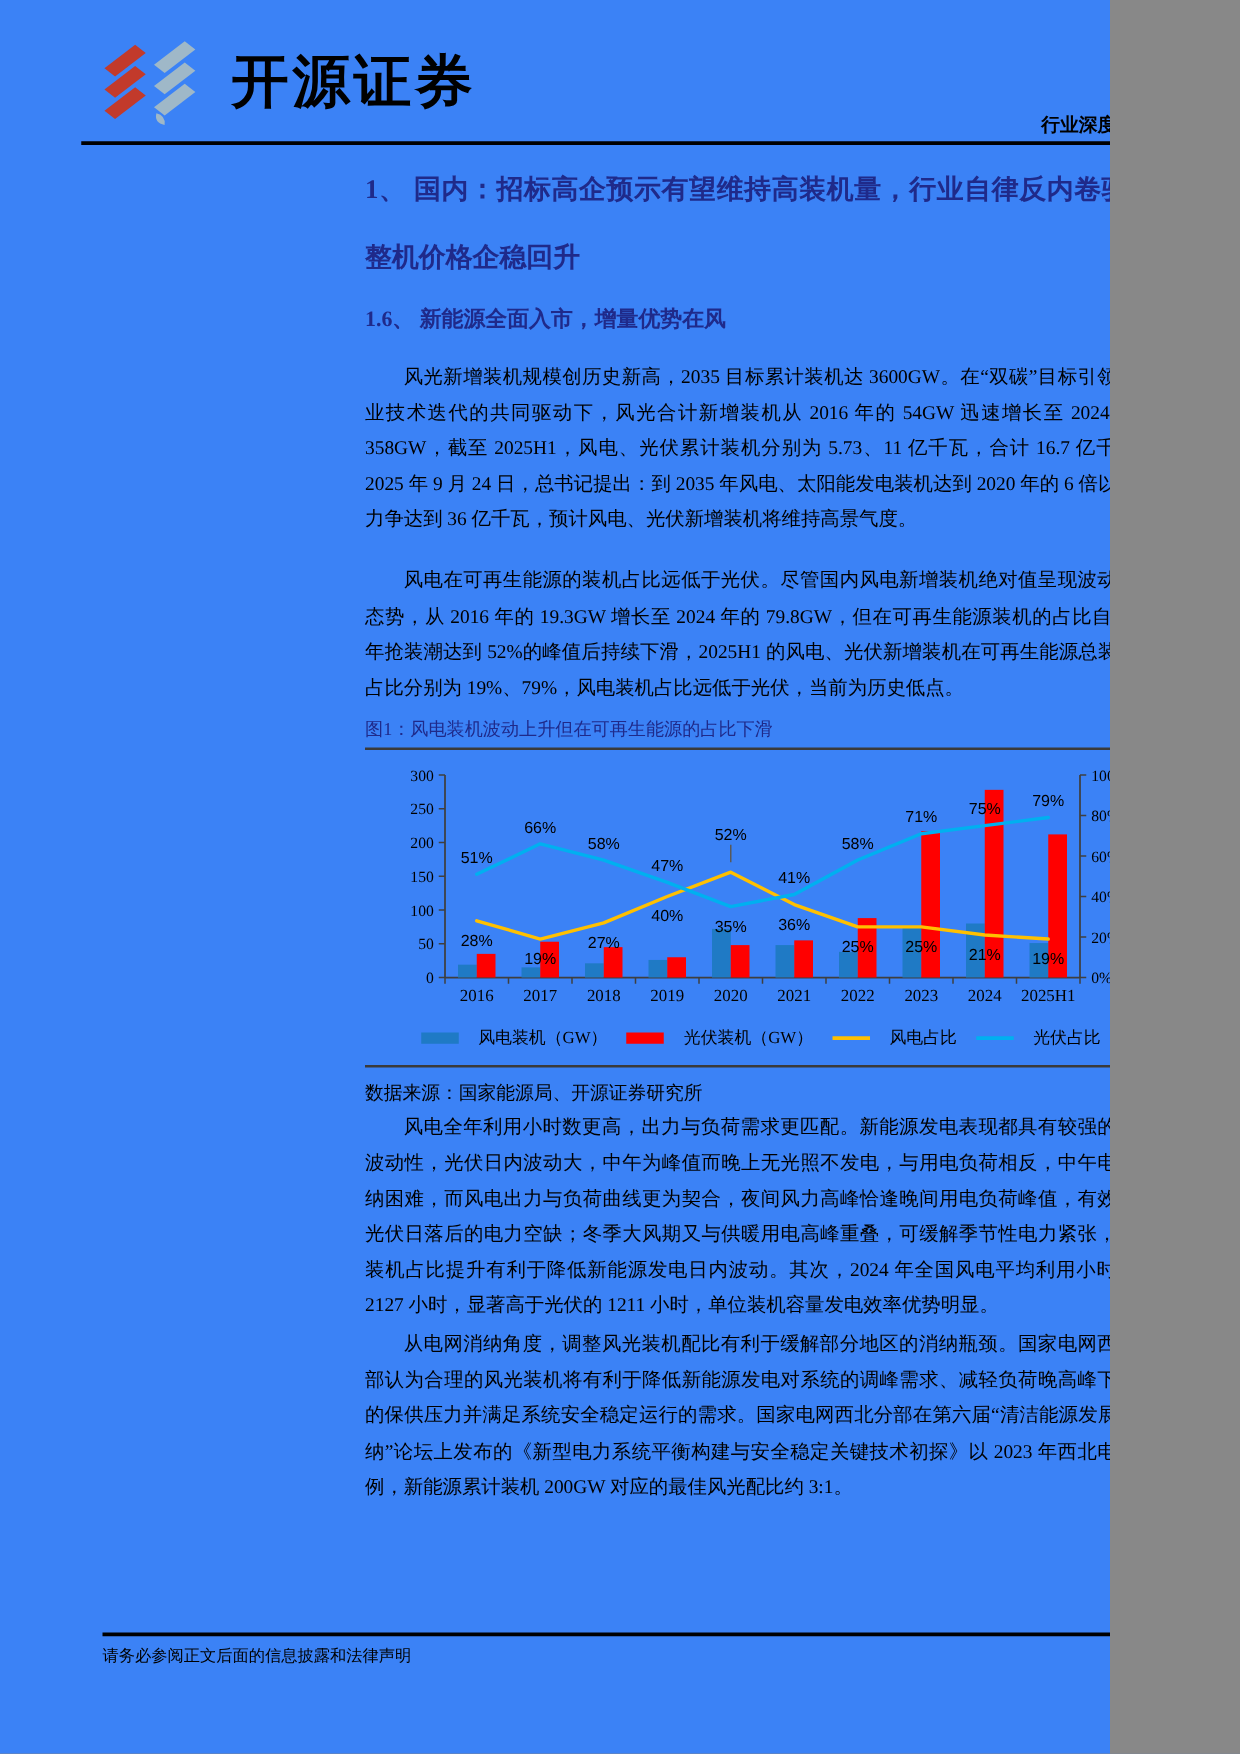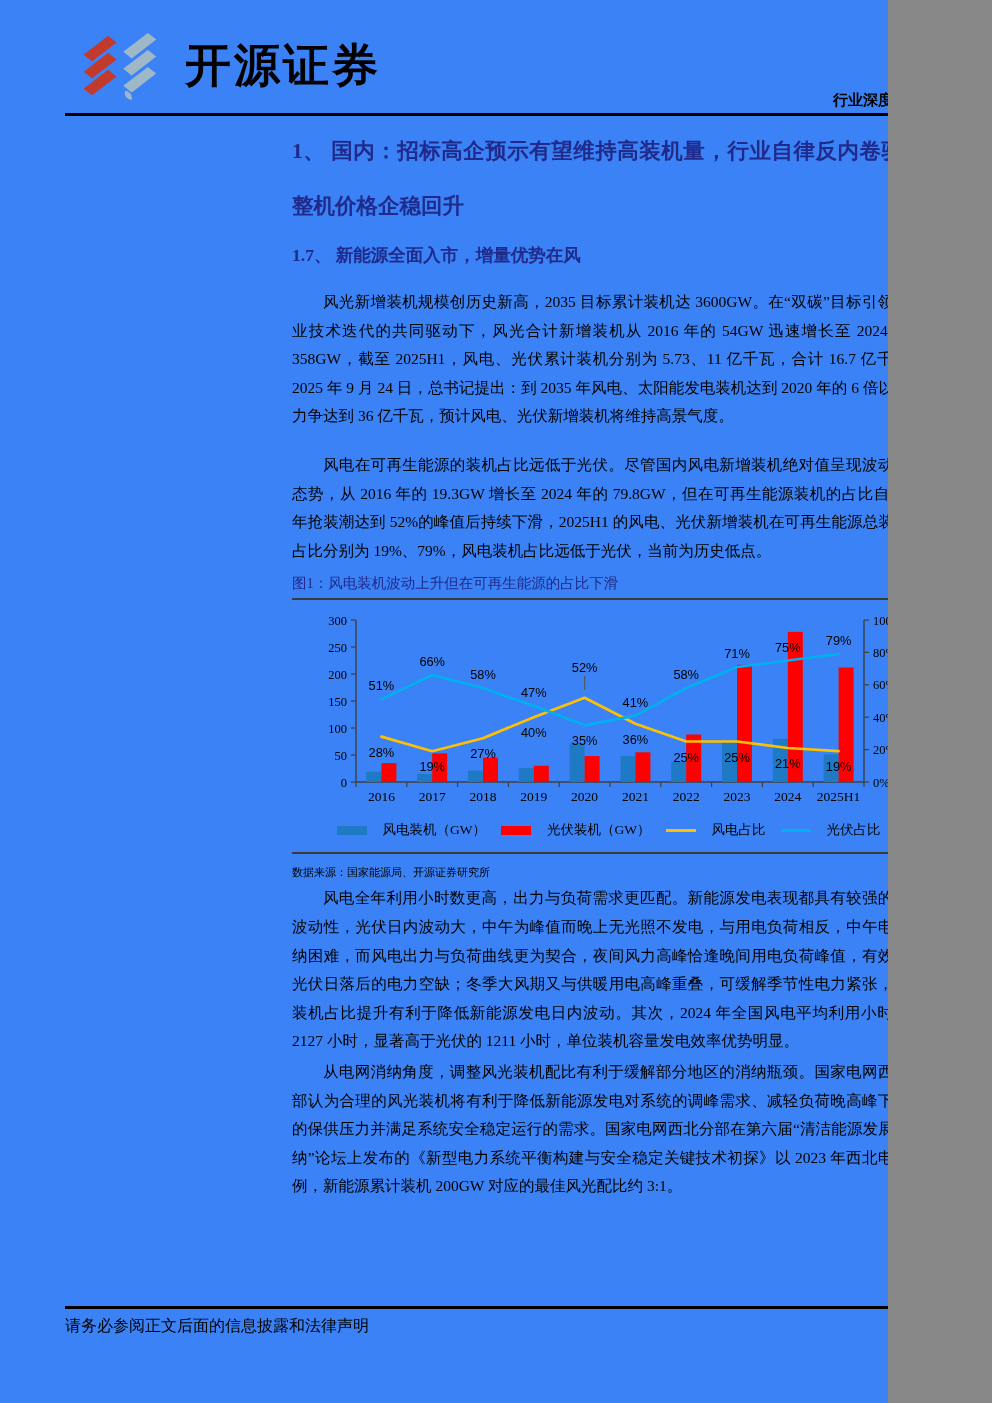--- a/index.html
+++ b/index.html
@@ -28,25 +28,25 @@
   .figure{margin-top:9px;border-bottom:2px solid #3a3a3a;padding-bottom:13px;}
   .fig-title{font-size:14.5px;font-weight:normal;color:#1f2a8a;padding-bottom:5px;
              border-bottom:2px solid #3a3a3a;}
   svg.chart{display:block;margin-top:12px;width:633px;height:205px;}
   .legend{display:flex;justify-content:center;align-items:center;gap:15px;
           margin-top:4px;font-size:13.5px;}
   .legend-item{display:flex;align-items:center;gap:16px;}
   .swatch{display:inline-block;}
   .swatch.bar{width:30px;height:9px;}
   .swatch.line{width:30px;height:3.5px;}
-  .source{font-size:11px;margin-top:11px;}
-
-  
-  .page-footer{position:absolute;left:65px;top:1306px;width:860px;border-top:3px solid #000;
-               display:flex;justify-content:space-between;padding-top:7px;font-size:16px;}
+  .source{font-size:15px;margin-top:11px;}
+
+  
+  .page-footer{position:absolute;left:82px;top:1306px;width:860px;border-top:3px solid #000;
+               display:flex;justify-content:space-between;padding-top:7px;font-size:13px;}
 
   
   .tick-label{font-family:"Liberation Serif","DejaVu Serif",serif;font-size:12.5px;fill:#000;}
   .x-label{font-family:"Liberation Serif","DejaVu Serif",serif;font-size:13.5px;fill:#000;}
   .data-label{font-family:"Liberation Sans","DejaVu Sans",sans-serif;font-size:12.8px;fill:#000;}
 </style>
 </head>
 <body>
 
 <div class="page">
@@ -66,21 +66,21 @@
           <path d="M48 62 Q56 64 55 72 Q46 70 48 62 Z"></path>
         </g>
       </svg>
       <span class="logo-text">开源证券</span>
     </div>
     <div class="report-type">行业深度报告</div>
   </div>
 
   <div class="content">
     <h1 class="sec">1、 国内：招标高企预示有望维持高装机量，行业自律反内卷驱动整机价格企稳回升</h1>
-    <h2 class="sec">1.7、 新能源全面入市，增量优势在风</h2>
+    <h2 class="sec">1.6、 新能源全面入市，增量优势在风</h2>
 
     <p class="body"><span class="lead">风光新增装机规模创历史新高，2035 目标累计装机达 3600GW。</span><span>在“双碳”目标引领与产业技术迭代的共同驱动下，风光合计新增装机从 2016 年的 54GW 迅速增长至 2024 年的 358GW，截至 2025H1，风电、光伏累计装机分别为 5.73、11 亿千瓦，合计 16.7 亿千瓦。2025 年 9 月 24 日，总书记提出：到 2035 年风电、太阳能发电装机达到 2020 年的 6 倍以上、力争达到 36 亿千瓦，预计风电、光伏新增装机将维持高景气度。</span></p>
 
     <p class="body"><span class="lead">风电在可再生能源的装机占比远低于光伏。</span><span>尽管国内风电新增装机绝对值呈现波动上升态势，从 2016 年的 19.3GW 增长至 2024 年的 79.8GW，但在可再生能源装机的占比自 2020 年抢装潮达到 52%的峰值后持续下滑，2025H1 的风电、光伏新增装机在可再生能源总装机的占比分别为 19%、79%，风电装机占比远低于光伏，当前为历史低点。</span></p>
 
     <div class="figure">
       <div class="fig-title">图1：风电装机波动上升但在可再生能源的占比下滑</div>
 
       <svg class="chart" id="chart-svg" viewBox="0 0 633 205">
           <line x1="64" y1="8" x2="64" y2="170" stroke="#3f3f3f" stroke-width="1.4"></line>

